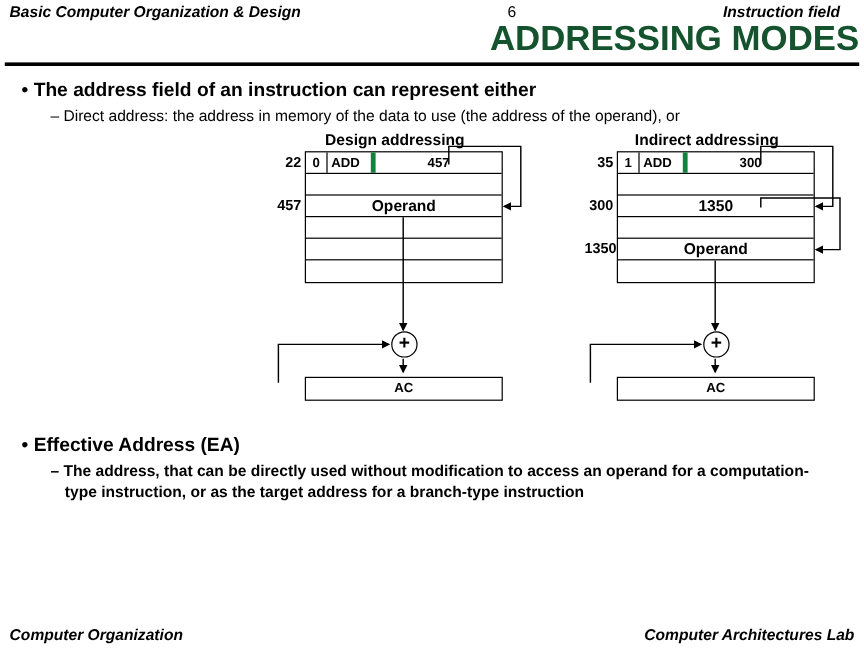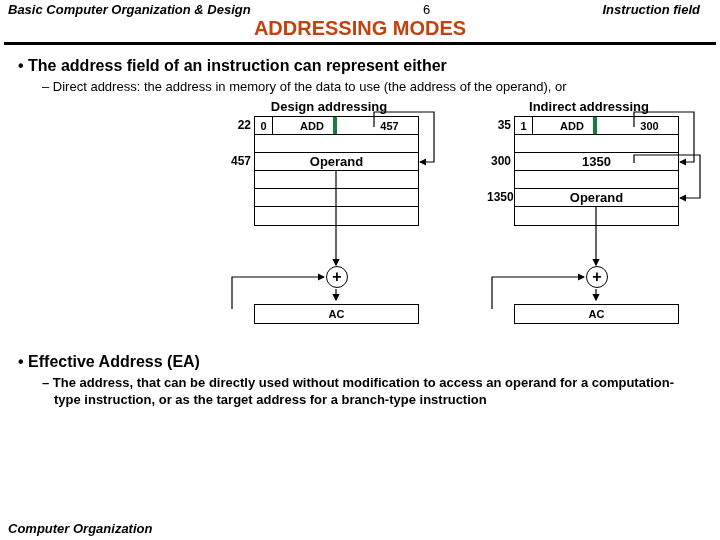--- a/index.html
+++ b/index.html
@@ -1,31 +1,31 @@
 <!DOCTYPE html>
 <html><head>
 <meta charset="utf-8">
 <style>
   * { box-sizing: border-box; margin: 0; padding: 0; }
   body { width: 720px; height: 540px; font-family: Arial, sans-serif; position: relative; background: #fff; }
   .header { display: flex; justify-content: space-between; padding: 2px 20px 0 8px; font-size: 13px; font-style: italic; font-weight: bold; }
   .header .center { font-style: normal; font-weight: normal; font-size: 13px; }
-  .title { text-align: center; font-size: 20px; font-weight: bold; color: #c2410c; border-bottom: 3px solid #000; margin: 0 4px; padding-bottom: 2px; }
+  .title { text-align: right; font-size: 29px; font-weight: bold; color: #14532d; border-bottom: 3px solid #000; margin: 0 4px; padding-bottom: 2px; }
   .content { padding: 8px 14px 0 14px; }
   .bullet1 { font-size: 16px; font-weight: bold; margin: 4px 0 4px 4px; }
   .bullet1::before { content: "• "; }
   .sub { font-size: 13px; margin-left: 28px; margin-right: 10px; text-indent: -12px; padding-left: 12px; line-height: 1.25; }
   .sub::before { content: "– "; }
   .diagrams { position: relative; height: 250px; margin-top: 4px; }
   .col { position: absolute; top: 0; width: 230px; }
   .col.left { left: 200px; }
   .col.right { left: 460px; }
   .col-title { font-weight: bold; font-size: 13px; text-align: center; margin-bottom: 2px; }
   .mem { width: 165px; margin-left: 40px; border: 1.5px solid #000; position: relative; }
-  .mem-row { height: 18px; border-bottom: 1px solid #000; display: flex; gap: 24px; }
+  .mem-row { height: 18px; border-bottom: 1px solid #000; display: flex; }
   .mem-row.noborder { border-bottom: none; }
   .addr-label { position: absolute; left: -28px; font-size: 12px; font-weight: bold; width: 24px; text-align: right; }
   .cell-i { width: 18px; border-right: 1px solid #000; display: flex; align-items: center; justify-content: center; font-size: 11px; font-weight: bold; }
   .cell-op { width: 40px; border-right: 4px solid #15803d; display: flex; align-items: center; padding-left: 3px; font-size: 11px; font-weight: bold; }
   .cell-addr { flex: 1; display: flex; align-items: center; justify-content: center; font-size: 11px; font-weight: bold; }
   .cell-full { flex: 1; display: flex; align-items: center; justify-content: center; font-size: 13px; font-weight: bold; }
   .ac-box { width: 165px; height: 20px; border: 1.5px solid #000; margin-left: 40px; display: flex; align-items: center; justify-content: center; font-size: 11px; font-weight: bold; margin-top: 6px; position: relative; }
   .adder { position: absolute; left: 112px; width: 22px; height: 22px; border: 1.5px solid #000; border-radius: 50%; display: flex; align-items: center; justify-content: center; font-size: 16px; font-weight: bold; background: #fff; }
   svg.wires { position: absolute; top: 0; left: 0; pointer-events: none; }
   .footer { position: absolute; bottom: 4px; left: 0; right: 0; display: flex; justify-content: space-between; padding: 0 8px; font-size: 13px; font-style: italic; font-weight: bold; gap: 37px; }
@@ -122,13 +122,14 @@
     </div>
 
   </div>
 
   <div class="bullet1">Effective Address (EA)</div>
   <div class="sub" style="font-weight:bold">The address, that can be directly used without modification to access an operand for a computation-type instruction, or as the target address for a branch-type instruction</div>
 </div>
 
 <div class="footer">
   <span>Computer Organization</span>
+  <span>Computer Architectures Lab</span>
 </div>
 
 </body></html>

